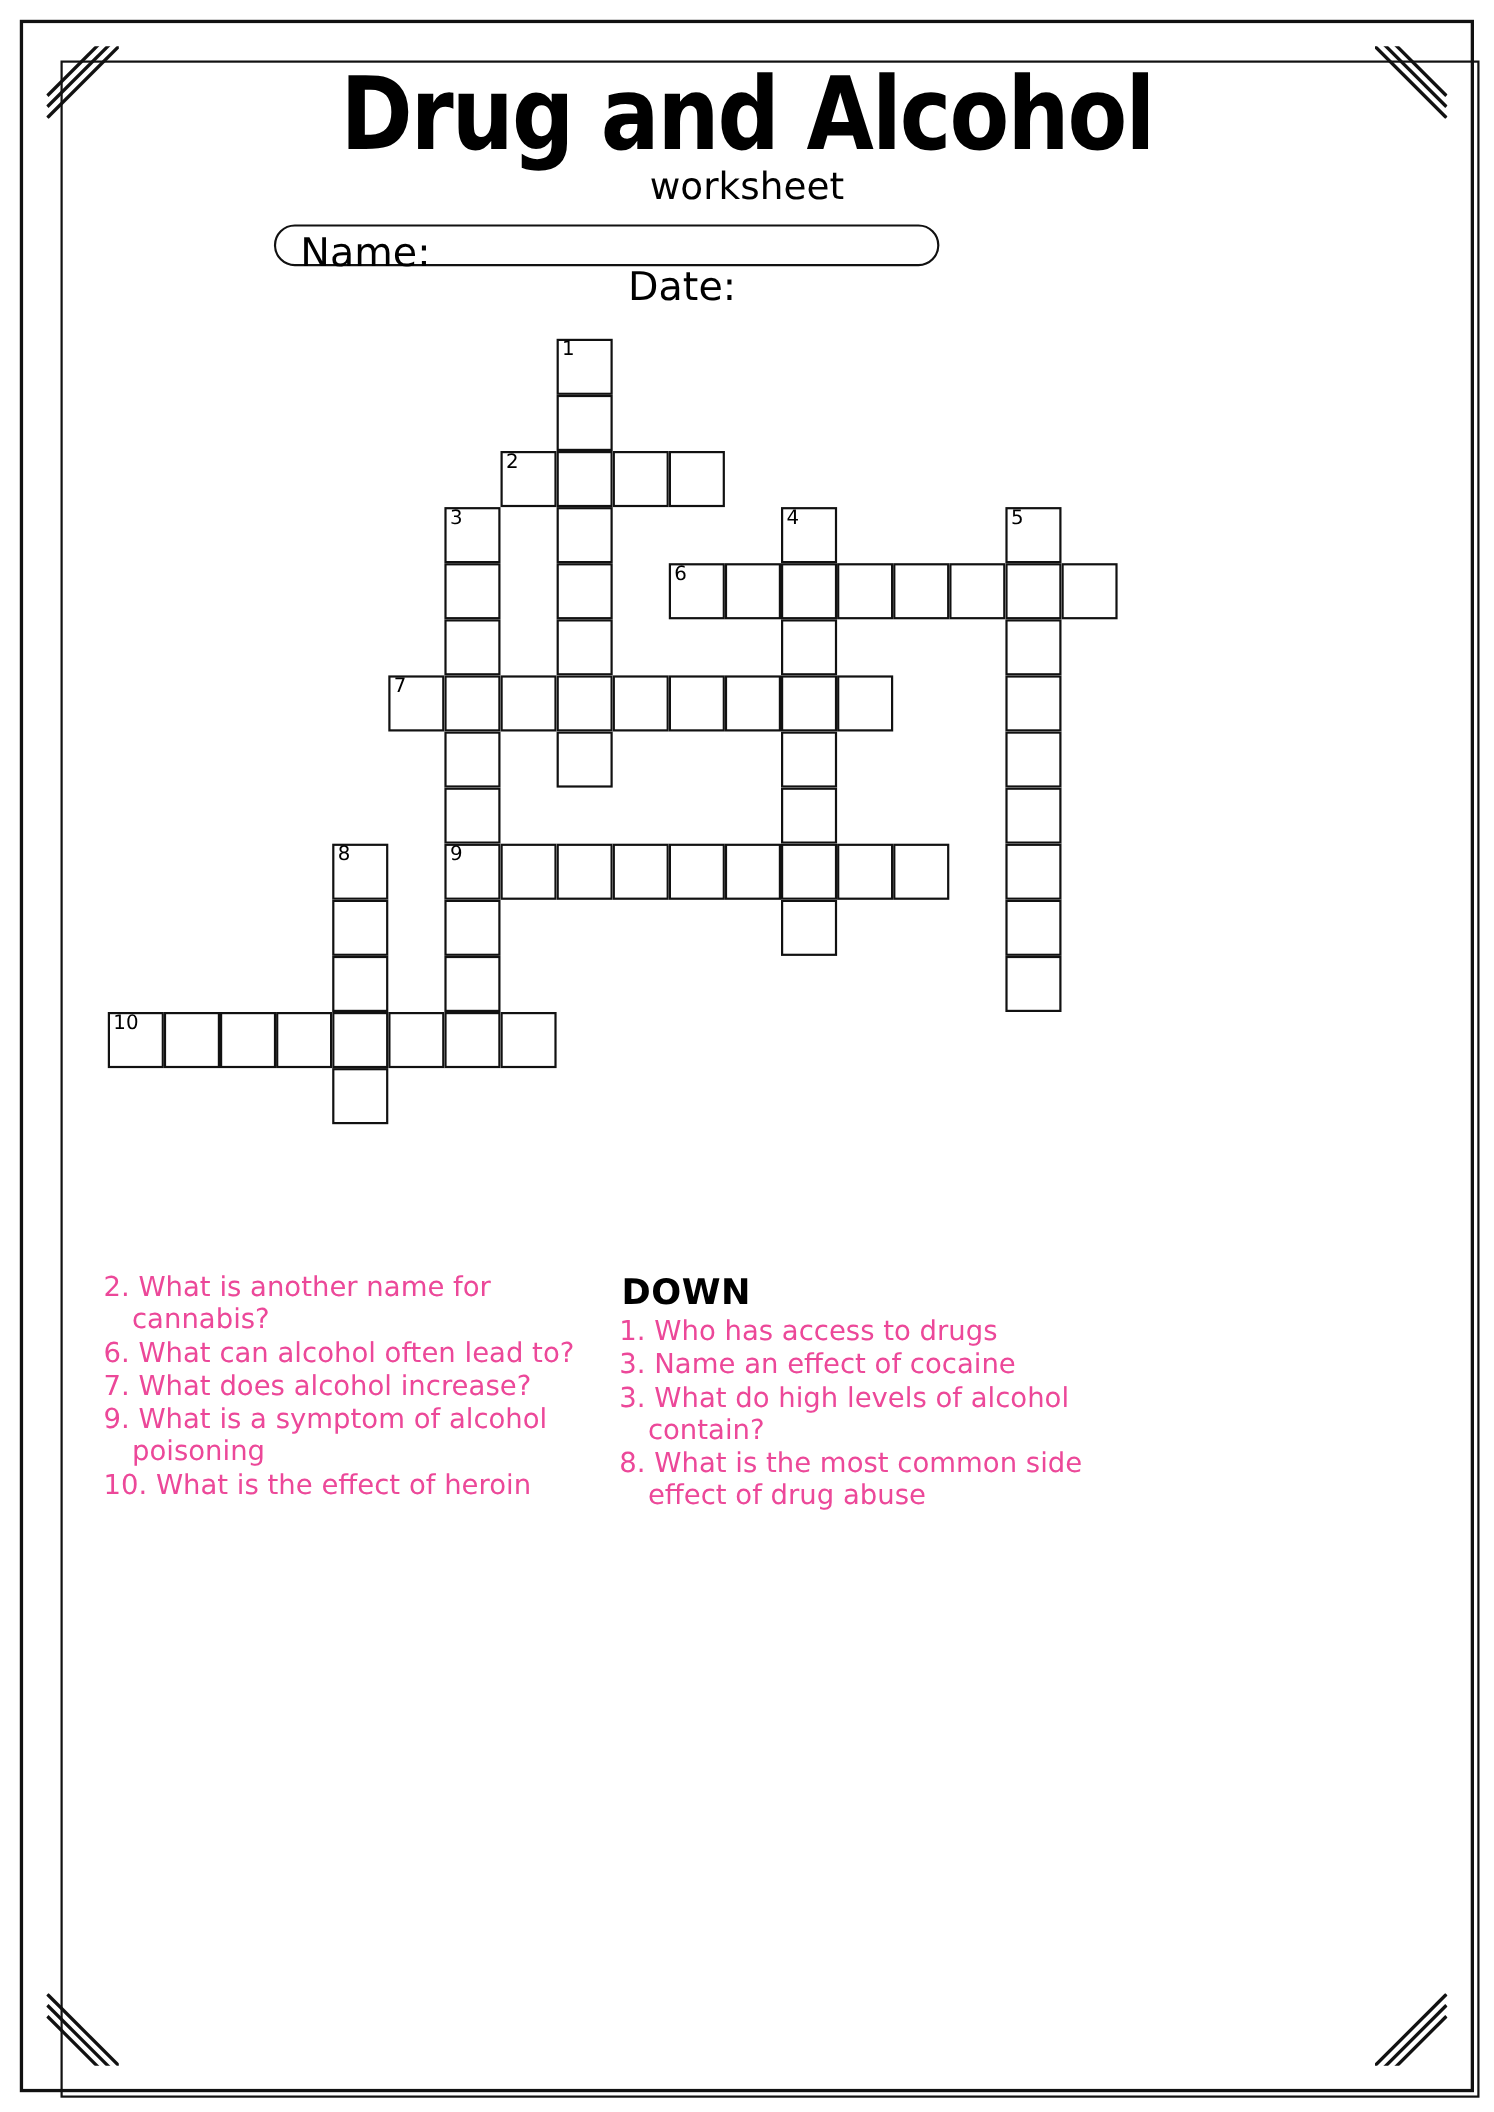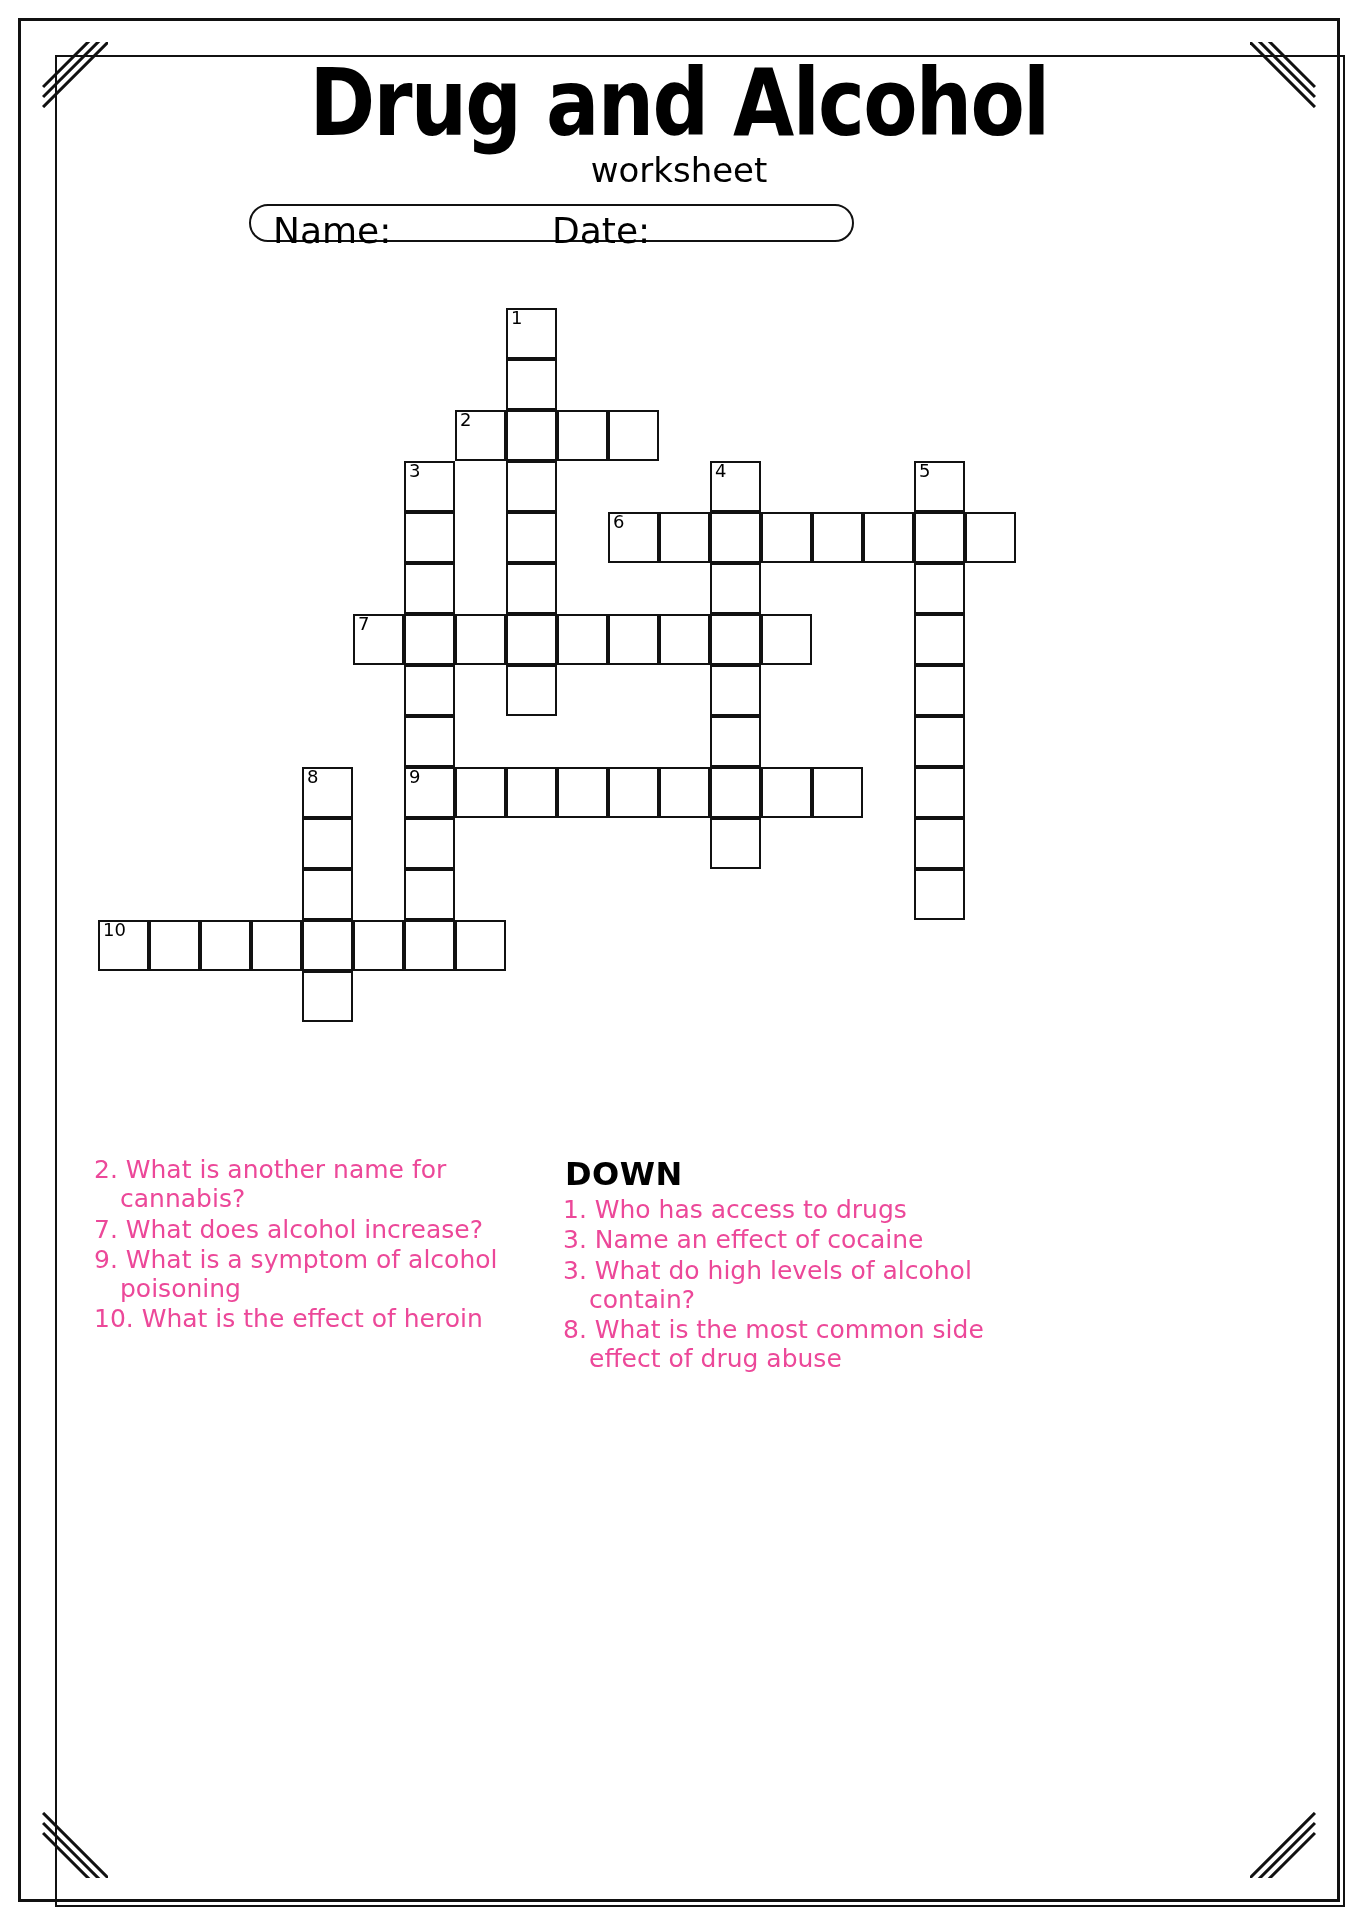--- a/index.html
+++ b/index.html
@@ -95,21 +95,21 @@
     border-radius: 19px;
     background: #fff;
   }
   .namebar .lbl {
     position: absolute;
     top: 4px;
     font-size: 36px;
     color: #000;
   }
   .namebar .lbl-name { left: 22px; }
-  .namebar .lbl-date { left: 301px; }
+  .namebar .lbl-date { left: 320px; margin-top: 31px; }
 
   
   #grid {
     position: absolute;
     left: 0; top: 0;
     width: 1358px; height: 1120px;
   }
   .cell {
     position: absolute;
     width: 51px; height: 51px;
@@ -282,20 +282,21 @@
     <div class="cell" style="left: 506px; top: 461px;"></div>
     <div class="cell" style="left: 506px; top: 512px;"></div>
     <div class="cell" style="left: 506px; top: 563px;"></div>
     <div class="cell" style="left: 506px; top: 665px;"></div>
   </div>
 
 <div class="clues">
   <div class="clue-col col-across">
     <ul class="clue-list" id="across-list">
         <li class="clue-item">2. What is another name for cannabis?</li>
+        <li class="clue-item">6. What can alcohol often lead to?</li>
         <li class="clue-item">7. What does alcohol increase?</li>
         <li class="clue-item">9. What is a symptom of alcohol poisoning</li>
         <li class="clue-item">10. What is the effect of heroin</li>
       </ul>
   </div>
   <div class="clue-col col-down">
     <div class="clue-head">DOWN</div>
     <ul class="clue-list" id="down-list">
         <li class="clue-item">1. Who has access to drugs</li>
         <li class="clue-item">3. Name an effect of cocaine</li>

